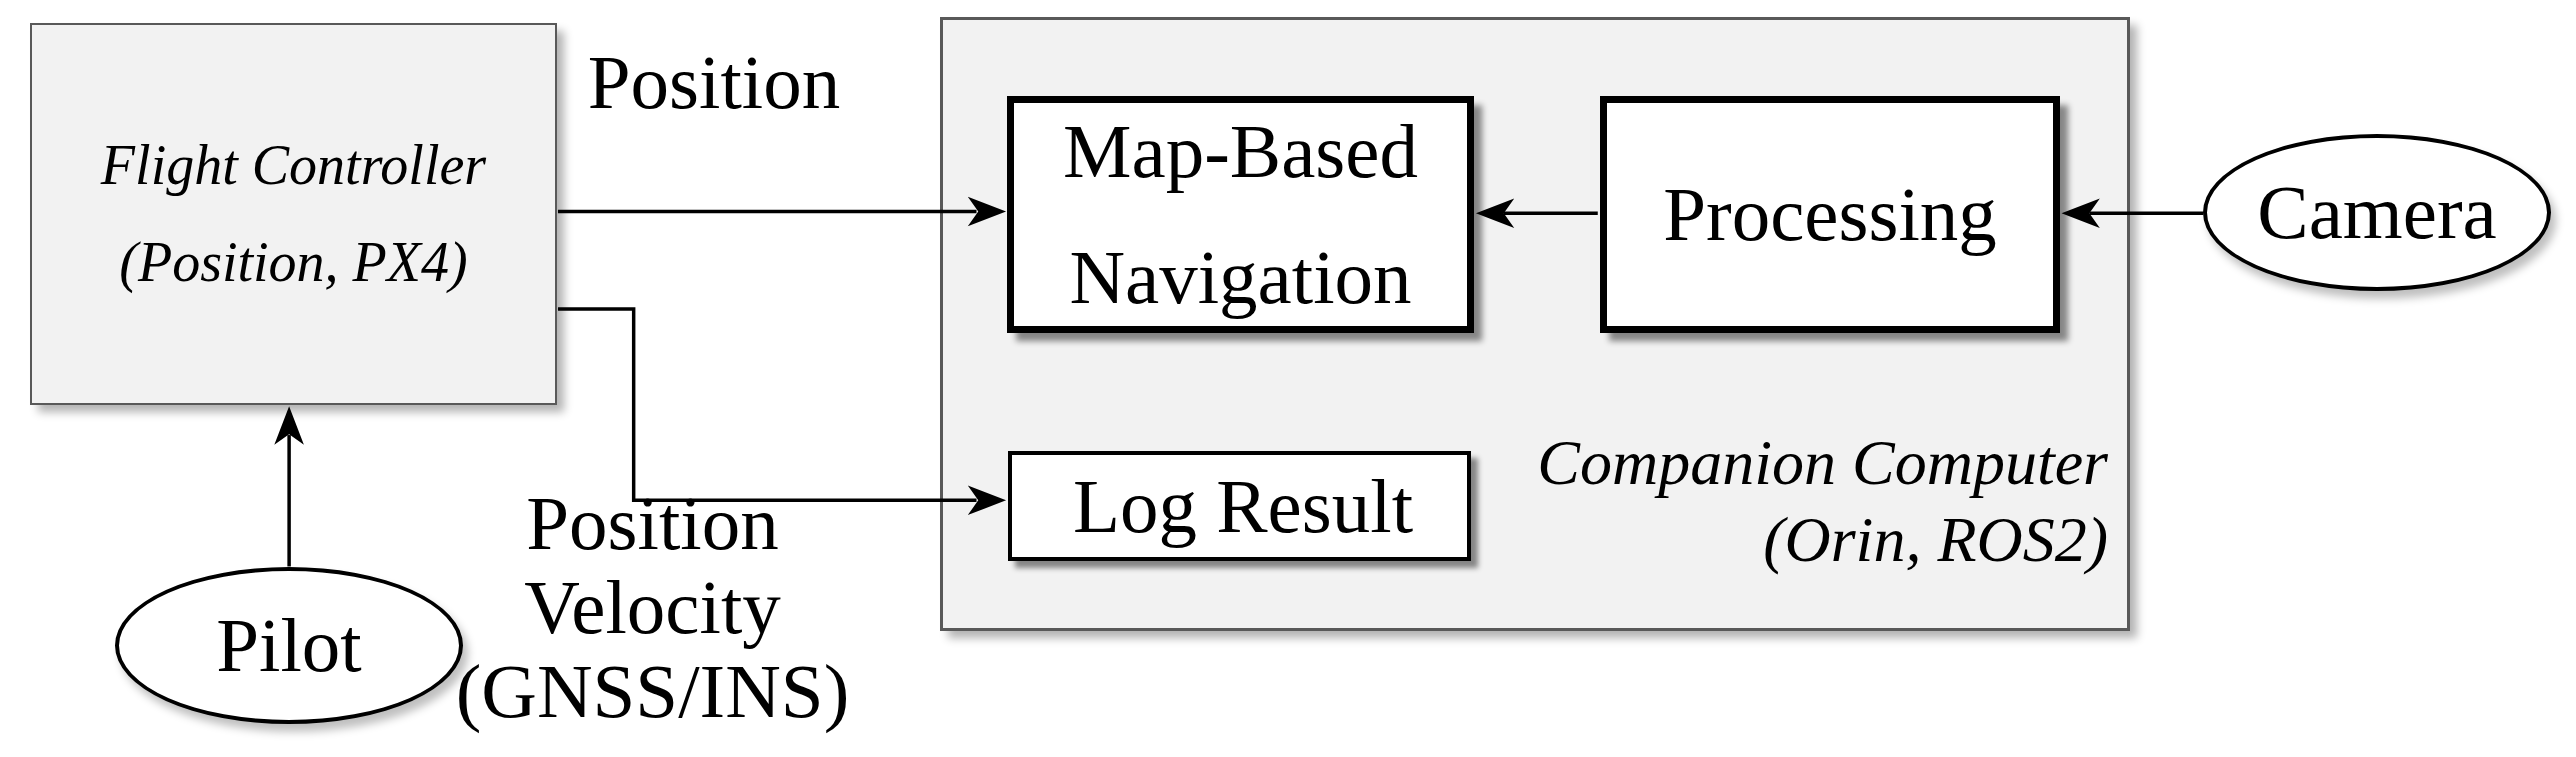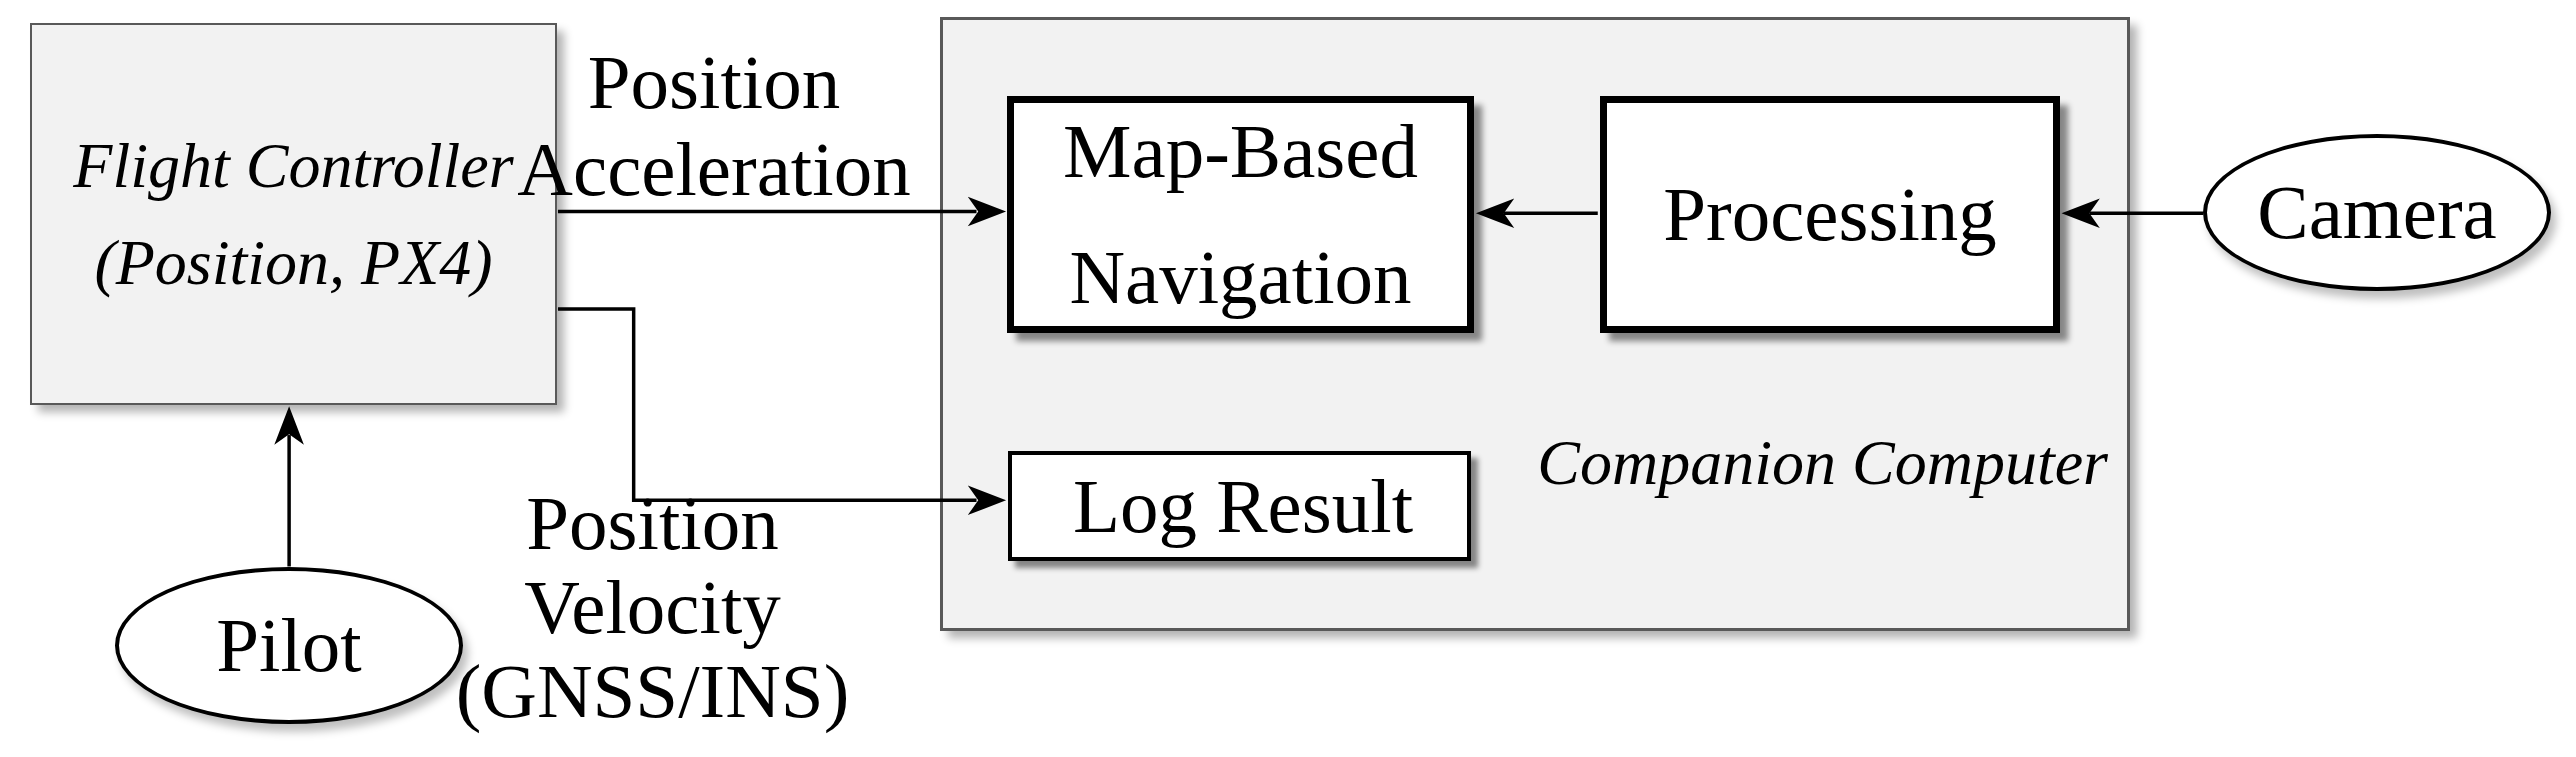--- a/index.html
+++ b/index.html
@@ -42,21 +42,21 @@
     display:flex;align-items:center;justify-content:center;
     font-size:77px;
   }
   
   .lbl{position:absolute;text-align:center;white-space:nowrap;}
   .container-label{
     display:flex;flex-direction:column;align-items:center;justify-content:center;
     font-style:italic;
   }
   #fc-box{left:30px;top:22.6px;width:527px;height:382px;border-width:2.6px;}
-  #fc-label{left:30px;top:22.6px;width:527px;height:382px;font-size:64px;line-height:97px;}
+  #fc-label{left:30px;top:22.6px;width:527px;height:382px;font-size:56px;line-height:97px;}
   #cc-box{left:940px;top:17.4px;width:1190px;height:614px;}
   #cc-label{left:1499px;top:424px;width:609px;font-size:64px;line-height:77px;font-style:italic;text-align:right;}
   #map-box{left:1007px;top:96px;width:467px;height:237px;justify-content:space-between;}
   #img-box{left:1600px;top:96px;width:460px;height:237px;}
   #log-box{left:1008px;top:451px;width:463px;height:110px;font-size:77px;line-height:87px;}
   #camera-ellipse{left:2203px;top:134px;width:348px;height:157px;}
   #pilot-ellipse{left:115px;top:567px;width:348px;height:157px;}
   #attitude-label{left:453px;top:39px;width:522px;font-size:77px;line-height:87px;}
   #position-label{left:348px;top:481px;width:609px;font-size:77px;line-height:84px;}
   #connector-layer{position:absolute;left:0;top:0;width:2576px;height:757px;}
@@ -87,20 +87,21 @@
     </g>
   </svg>
 
   <div id="fc-label" class="lbl container-label">
     <div>Flight Controller</div>
     <div>(Position, PX4)</div>
   </div>
 
   <div id="cc-label" class="lbl">
     <div>Companion Computer</div>
+    <div>(Orin, ROS2)</div>
   </div>
 
   <div id="map-box" class="block">
     <div>Map-Based</div>
     <div>Navigation</div>
   </div>
 
   <div id="img-box" class="block">
     <div>Processing</div>
   </div>
@@ -112,21 +113,20 @@
   <div id="pilot-ellipse" class="ellipse">
     <div>Pilot</div>
   </div>
 
   <div id="camera-ellipse" class="ellipse">
     <div>Camera</div>
   </div>
 
   <div id="attitude-label" class="lbl">
     <div>Position</div>
-    <div>Acceleration</div>
   </div>
 
   <div id="position-label" class="lbl">
     <div>Position</div>
     <div>Velocity</div>
     <div>(GNSS/INS)</div>
   </div>
 
 </div>
 

